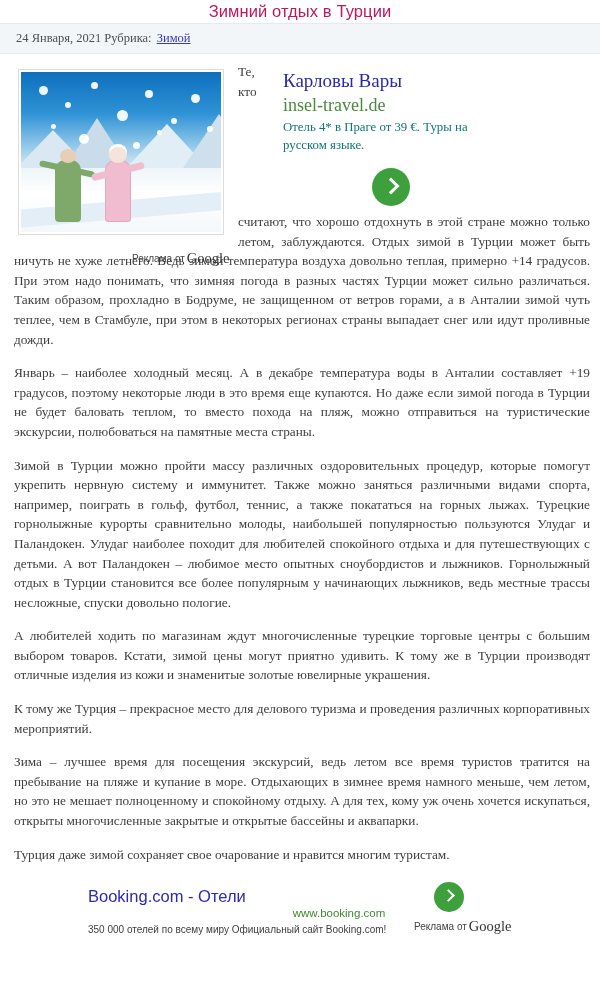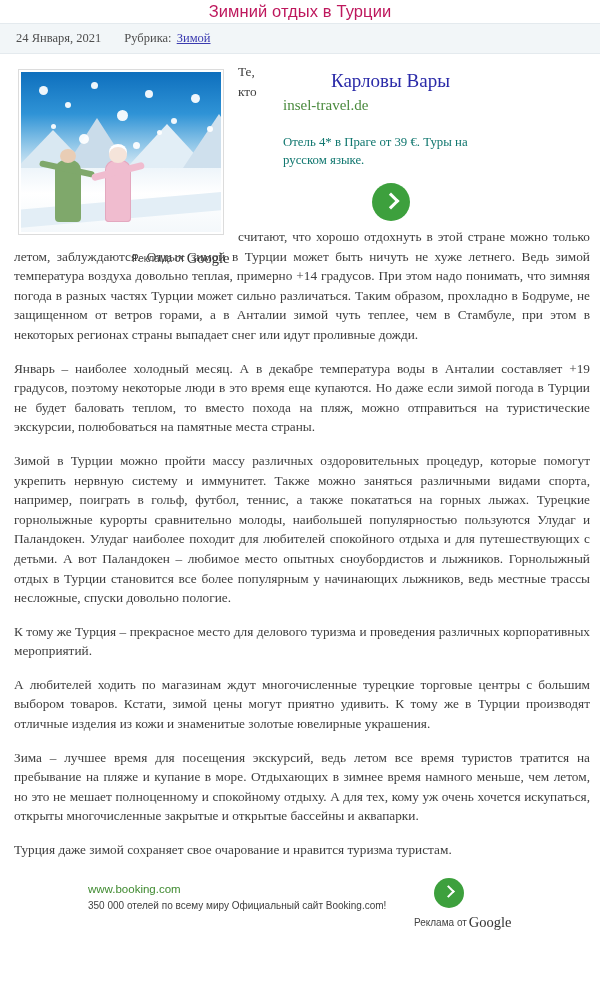--- a/index.html
+++ b/index.html
@@ -34,21 +34,21 @@
     background: #f2f6f8;
     border-top: 1px solid #e4eaee;
     border-bottom: 1px solid #e4eaee;
     padding: 6px 0 7px 16px;
     font-family: "Liberation Serif", "DejaVu Serif", serif;
     font-size: 12.5px;
     color: #555555;
     line-height: 16px;
   }
   .meta-date { color: #4f4f4f; }
-  .meta-label { color: #4f4f4f; margin-left: 20px; }
+  .meta-label { color: #4f4f4f; margin-left: 0; }
   .meta-link {
     color: #3b3bb0;
     text-decoration: underline;
     cursor: pointer;
     margin-left: 2px;
   }
 
   
   .article {
     padding: 0 10px 0 14px;
@@ -153,28 +153,27 @@
     margin: 8px 92px 6px 10px;
     position: relative;
   }
   .ad-title {
     font-family: "Liberation Serif", "DejaVu Serif", serif;
     font-size: 19px;
     color: #2a2aa8;
     line-height: 22px;
     margin-bottom: 5px;
     cursor: pointer;
-    text-align: center;
   }
   .ad-url {
     font-family: "Liberation Serif", "DejaVu Serif", serif;
-    font-size: 15px;
+    font-size: 18px;
     color: #4a8a3d;
     line-height: 16px;
-    margin-bottom: 20px;
+    margin-bottom: 5px;
     cursor: pointer;
   }
   .ad-desc {
     font-family: "Liberation Serif", "DejaVu Serif", serif;
     font-size: 12.8px;
     color: #0f766e;
     line-height: 18px;
   }
   .ad-arrow {
     width: 38px; height: 38px;
@@ -228,20 +227,21 @@
     font-size: 16.5px;
     color: #2a2ab4;
     line-height: 20px;
     cursor: pointer;
   }
   .ab-url {
     font-size: 11.5px;
     color: #3f8a30;
     line-height: 15px;
     cursor: pointer;
+    text-align: center;
   }
   .ab-desc {
     font-size: 10px;
     color: #404040;
     line-height: 17px;
   }
   .ab-arrow {
     position: absolute;
     left: 420px; top: 4px;
     width: 30px; height: 30px;
@@ -308,26 +308,27 @@
       <div class="flake" style="left:112px; top:70px;  width:7px;  height:7px;"></div>
       <div class="flake" style="left:136px; top:58px;  width:5px;  height:5px;"></div>
       <div class="flake" style="left:30px;  top:52px;  width:5px;  height:5px;"></div>
       <div class="flake" style="left:186px; top:54px;  width:6px;  height:6px;"></div>
     </div>
   </div>
 
   <p class="para first">Те, кто считают, что хорошо отдохнуть в этой стране можно только летом, заблуждаются. Отдых зимой в Турции может быть ничуть не хуже летнего. Ведь зимой температура воздуха довольно теплая, примерно +14 градусов. При этом надо понимать, что зимняя погода в разных частях Турции может сильно различаться. Таким образом, прохладно в Бодруме, не защищенном от ветров горами, а в Анталии зимой чуть теплее, чем в Стамбуле, при этом в некоторых регионах страны выпадает снег или идут проливные дожди.</p>
   <p class="para">Январь – наиболее холодный месяц. А в декабре температура воды в Анталии составляет +19 градусов, поэтому некоторые люди в это время еще купаются. Но даже если зимой погода в Турции не будет баловать теплом, то вместо похода на пляж, можно отправиться на туристические экскурсии, полюбоваться на памятные места страны.</p>
   <p class="para">Зимой в Турции можно пройти массу различных оздоровительных процедур, которые помогут укрепить нервную систему и иммунитет. Также можно заняться различными видами спорта, например, поиграть в гольф, футбол, теннис, а также покататься на горных лыжах. Турецкие горнолыжные курорты сравнительно молоды, наибольшей популярностью пользуются Улудаг и Паландокен. Улудаг наиболее походит для любителей спокойного отдыха и для путешествующих с детьми. А вот Паландокен – любимое место опытных сноубордистов и лыжников. Горнолыжный отдых в Турции становится все более популярным у начинающих лыжников, ведь местные трассы несложные, спуски довольно пологие.</p>
+  <p class="para">А любителей ходить по магазинам ждут многочисленные турецкие торговые центры с большим выбором товаров. Кстати, зимой цены могут приятно удивить. К тому же в Турции производят отличные изделия из кожи и знаменитые золотые ювелирные украшения.</p>
   <p class="para">К тому же Турция – прекрасное место для делового туризма и проведения различных корпоративных мероприятий.</p>
-  <p class="para">А любителей ходить по магазинам ждут многочисленные турецкие торговые центры с большим выбором товаров. Кстати, зимой цены могут приятно удивить. К тому же в Турции производят отличные изделия из кожи и знаменитые золотые ювелирные украшения.</p>
   <p class="para">Зима – лучшее время для посещения экскурсий, ведь летом все время туристов тратится на пребывание на пляже и купание в море. Отдыхающих в зимнее время намного меньше, чем летом, но это не мешает полноценному и спокойному отдыху. А для тех, кому уж очень хочется искупаться, открыты многочисленные закрытые и открытые бассейны и аквапарки.</p>
-  <p class="para">Турция даже зимой сохраняет свое очарование и нравится туризма туристам.</p>
+  <p class="para">Турция даже зимой сохраняет свое очарование и нравится многим туристам.</p>
 
   <div class="ad-bottom">
+    <div class="ab-title">Booking.com - Отели</div>
     <div class="ab-url">www.booking.com</div>
     <div class="ab-desc">350 000 отелей по всему миру Официальный сайт Booking.com!</div>
     <div class="ab-arrow"></div>
     <div class="ad-byline ab-byline">
       <span>Реклама от</span><span class="g">Google</span>
     </div>
   </div>
 
 </div>
 

